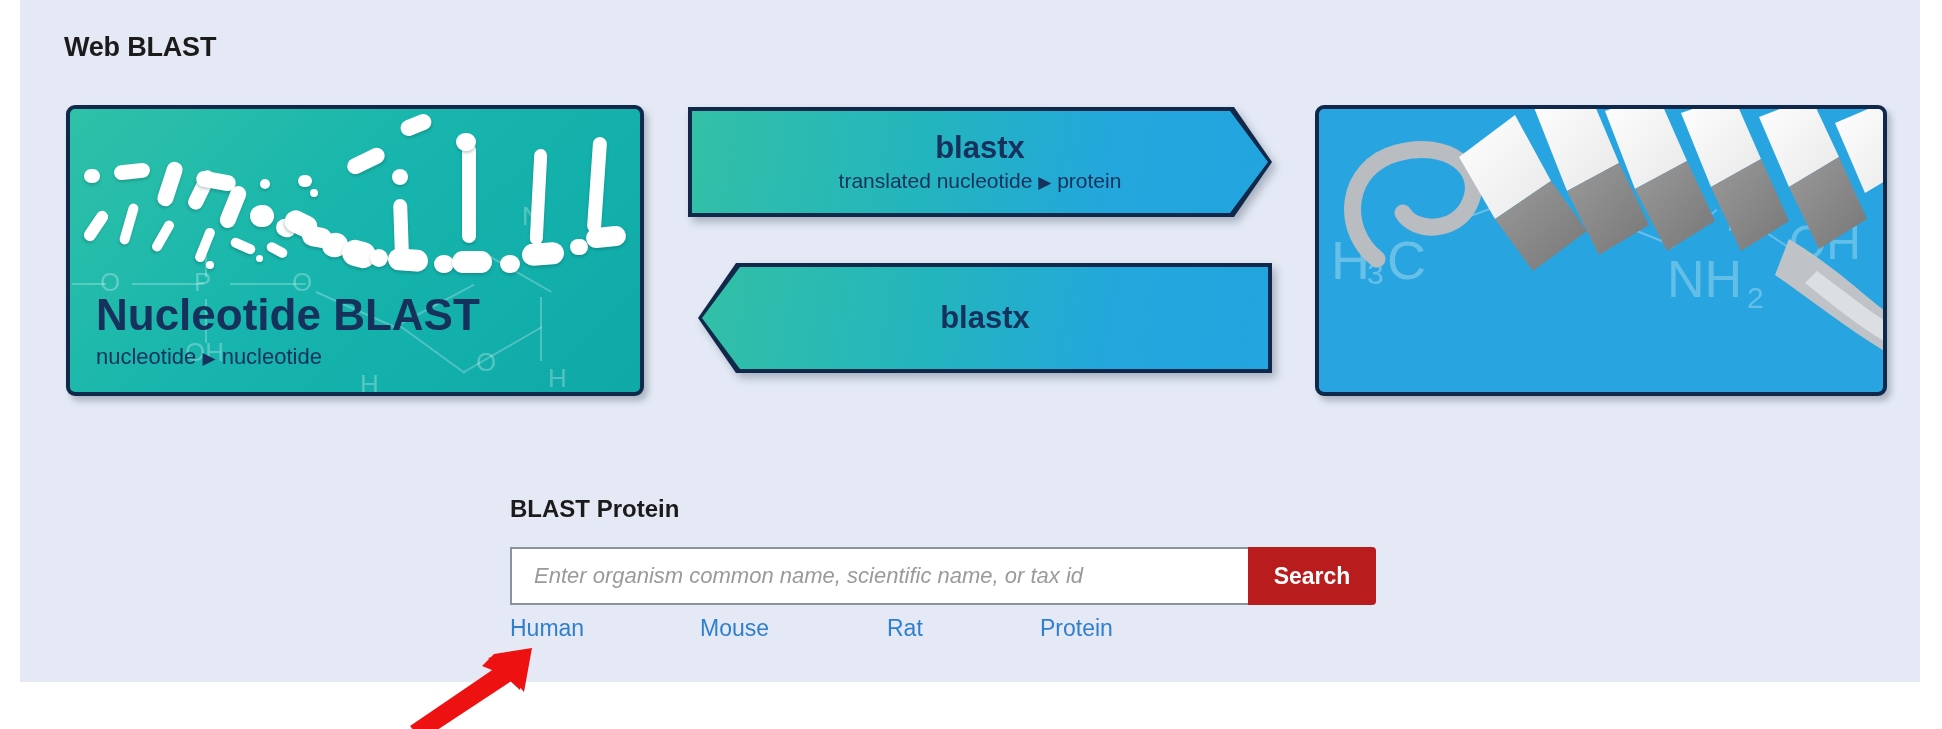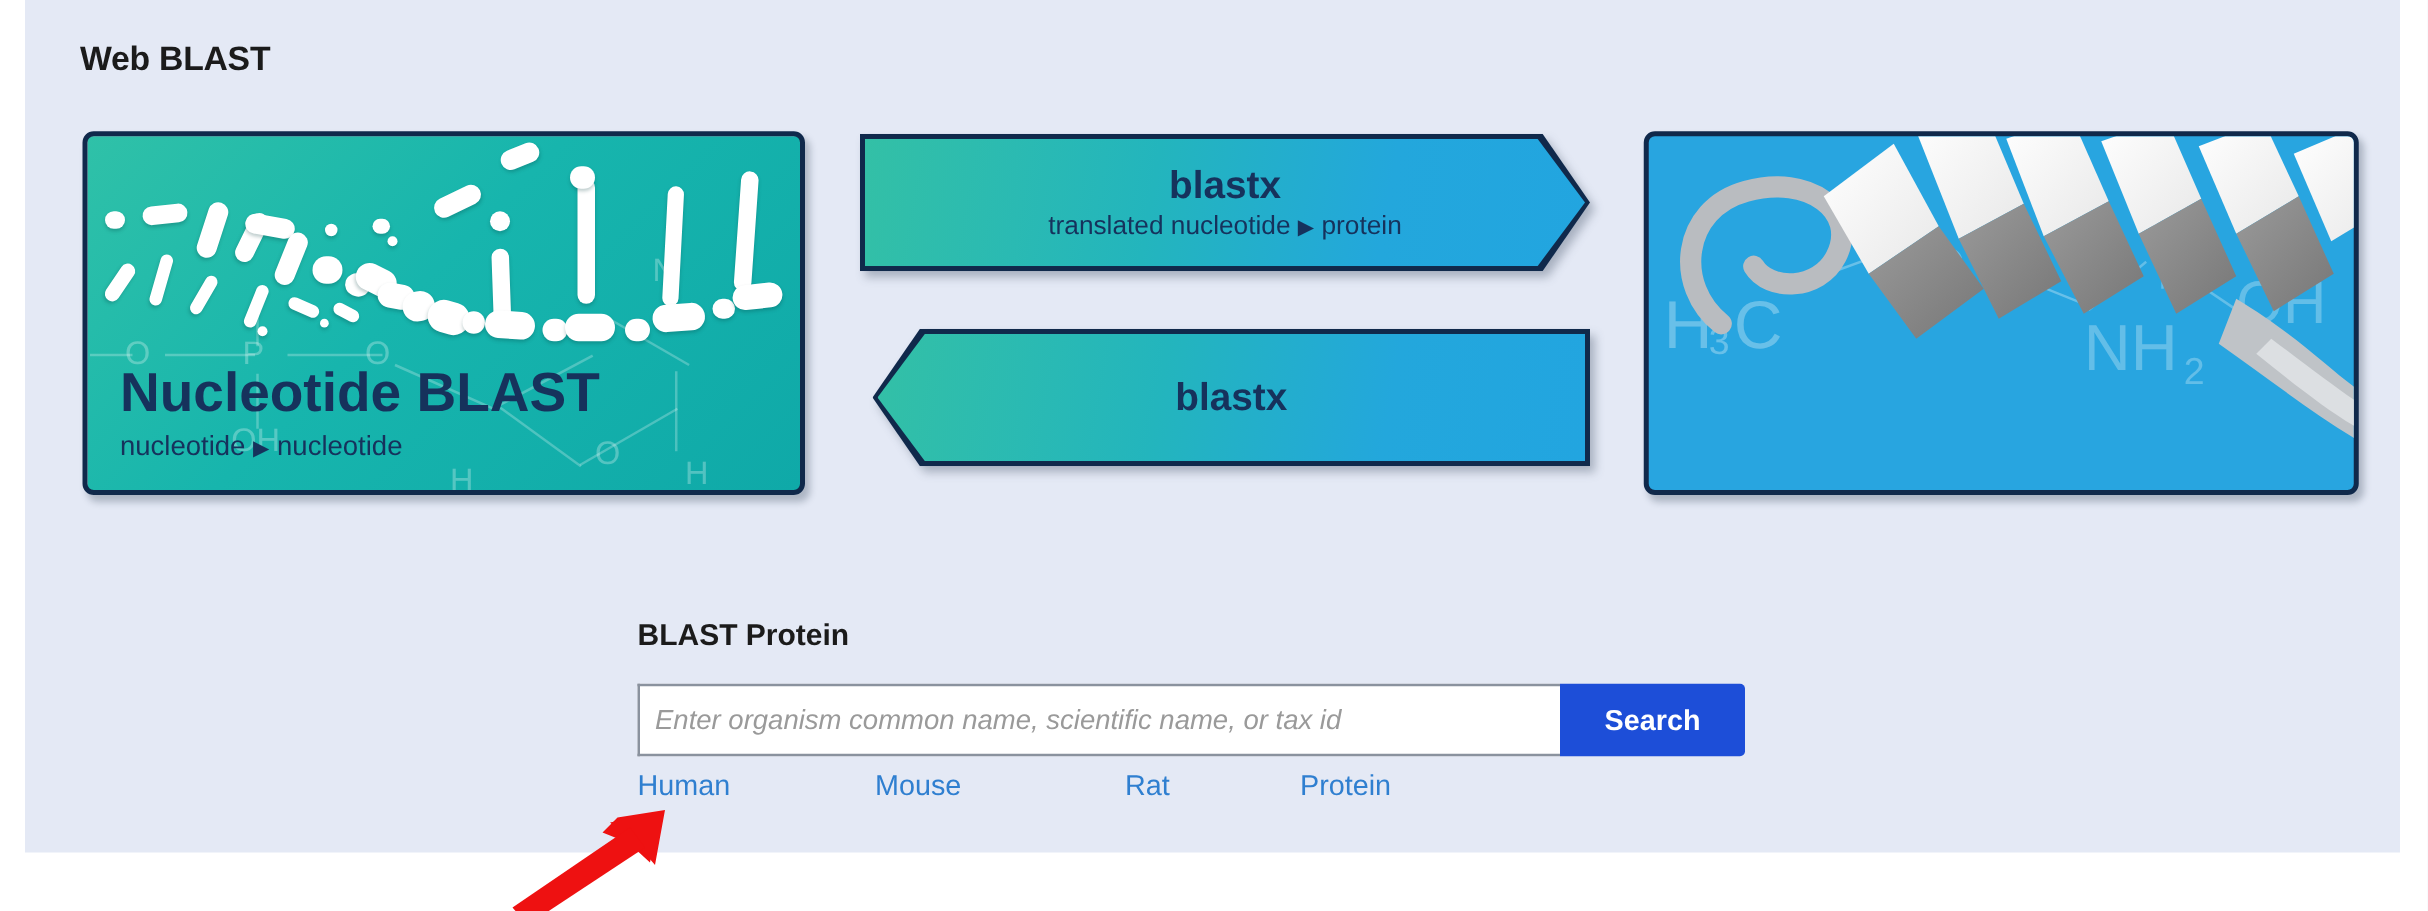--- a/index.html
+++ b/index.html
@@ -197,34 +197,34 @@
     width: 738px;
     height: 58px;
     box-sizing: border-box;
     border: 2px solid #8a929e;
     border-right: none;
     background: #ffffff;
     font-family: "Liberation Sans", sans-serif;
     font-size: 22px;
     font-style: italic;
     color: #262626;
-    padding: 0 14px 0 12px;
+    padding: 0 14px 0 22px;
     outline: none;
   }
   #genome-search-input::placeholder {
     color: #9a9a9a;
     font-style: italic;
     opacity: 1;
   }
   #genome-search-button {
     position: absolute;
     left: 738px; top: 0;
-    width: 148px;
+    width: 128px;
     height: 58px;
-    background: #1d4ed8;
+    background: #b91c1c;
     color: #ffffff;
     border: none;
     border-radius: 0 4px 4px 0;
     font-family: "Liberation Sans", sans-serif;
     font-size: 23px;
     font-weight: bold;
     cursor: pointer;
   }
   #genome-links {
     position: absolute;
@@ -414,21 +414,21 @@
 <div id="genomes-title">BLAST Protein</div>
 
 <div id="genomes-search-row">
   <input id="genome-search-input" type="text" placeholder="Enter organism common name, scientific name, or tax id" style="">
   <button id="genome-search-button">Search</button>
 </div>
 
 <div id="genome-links">
   <a class="genome-link" style="left:0px;">Human</a>
   <a class="genome-link" style="left:190px;">Mouse</a>
-  <a class="genome-link" style="left:390px;text-align:center;">Rat</a>
+  <a class="genome-link" style="left:377px;text-align:center;">Rat</a>
   <a class="genome-link" style="left:530px;">Protein</a>
 </div>
 
 <svg id="annotation-arrow" viewBox="0 0 140 85">
   <g fill="#ee1111">
     <path d="M6,80 L92,20 L80,10 L120,2 L112,42 L100,31 L16,90 Z"></path>
     <polygon points="86,6 124,0 116,44 104,30 74,18"></polygon>
     <path d="M2,78 L96,14 L108,30 L14,92 Z"></path>
   </g>
 </svg>

